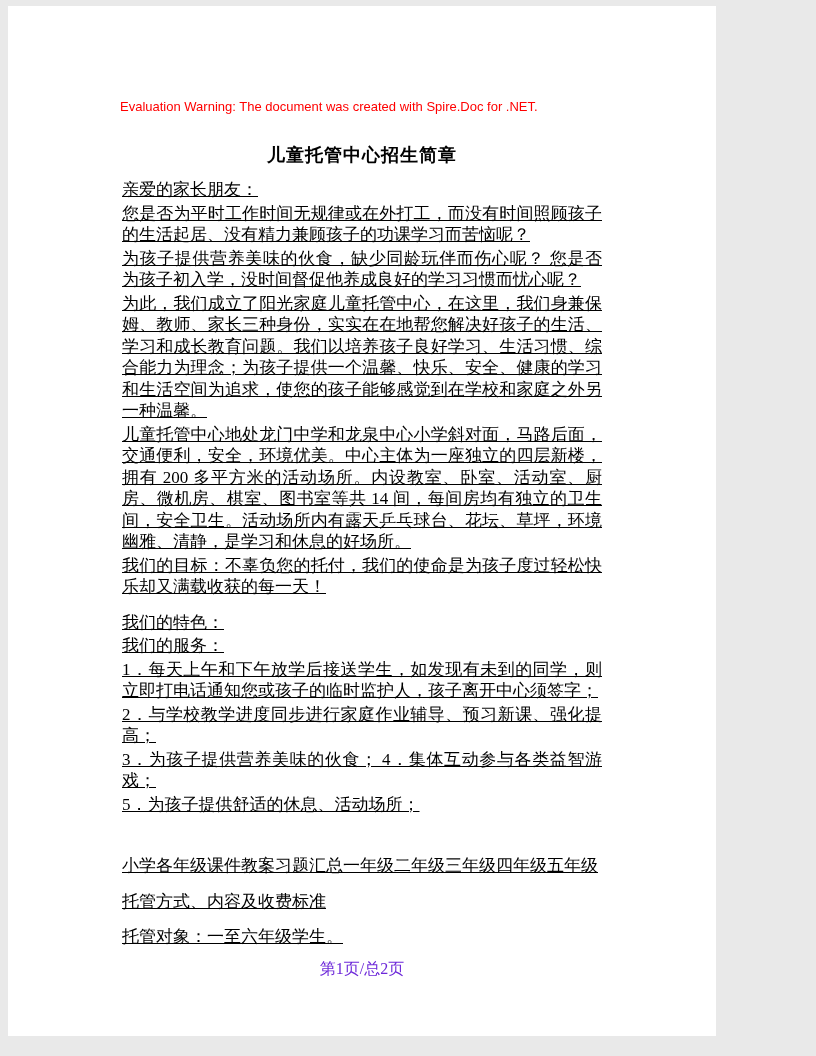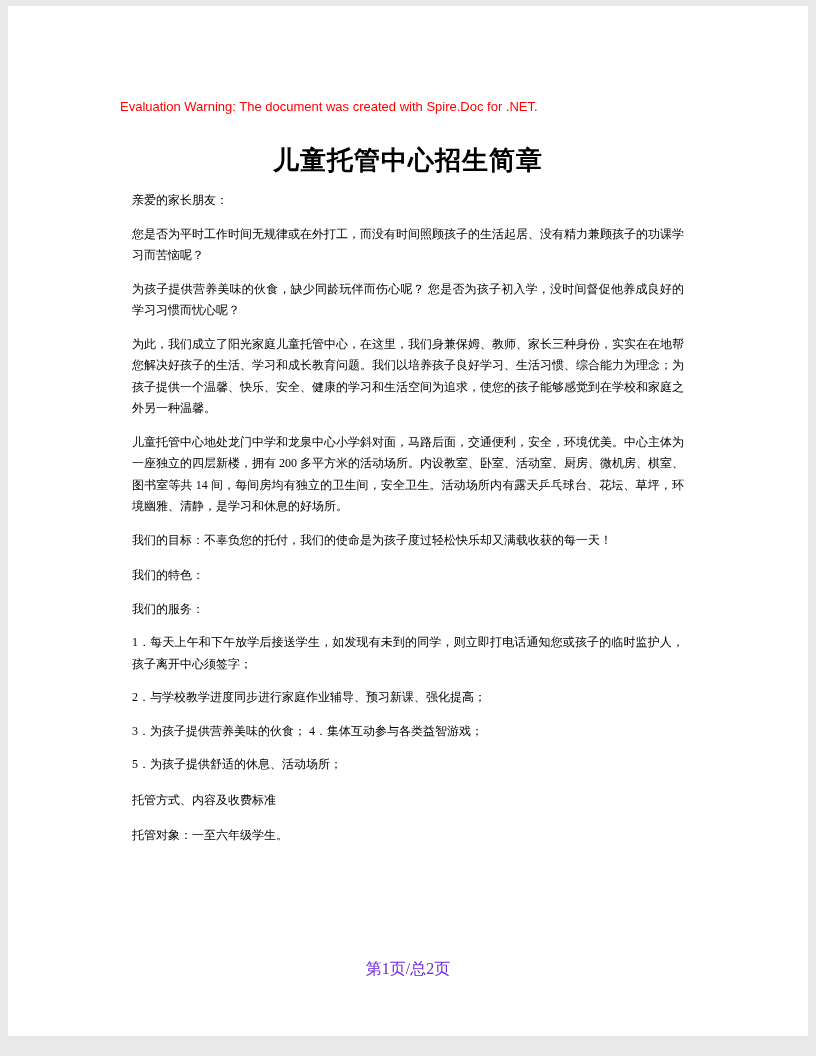--- a/index.html
+++ b/index.html
@@ -10,21 +10,21 @@
   body {
     width: 816px;
     height: 1056px;
     position: relative;
     font-family: "Liberation Serif", "DejaVu Serif", serif;
   }
   .page {
     position: absolute;
     left: 8px;
     top: 6px;
-    width: 800px;
+    width: 708px;
     height: 1030px;
     background: #ffffff;
     box-sizing: border-box;
     overflow: hidden;
   }
   .content {
     position: absolute;
     left: 112px;
     right: 112px;
     top: 0;
@@ -32,32 +32,33 @@
   .warning {
     margin-top: 93px;
     color: #ff0000;
     font-family: "Liberation Sans", "DejaVu Sans", sans-serif;
     font-size: 13px;
     line-height: 16px;
   }
   .title {
     margin: 28px 0 12px 0;
     text-align: center;
-    font-size: 26px;
+    font-size: 18px;
     font-weight: 600;
     color: #000000;
     letter-spacing: 1px;
   }
   .para {
-    margin: 12px;
+    margin: 2px;
     color: #000000;
-    font-size: 12px;
+    font-size: 17px;
     line-height: 21.5px;
     text-align: justify;
     word-break: break-all;
+    text-decoration: underline;
   }
   .gap-1 { margin-top: 14px; }   
   .gap-3 { margin-top: 40px; }   
   .gap-5 { margin-top: 82px; }   
   .footer {
     position: absolute;
     left: 0;
     width: 100%;
     bottom: 56px;
     text-align: center;
@@ -82,20 +83,21 @@
     <p class="para">儿童托管中心地处龙门中学和龙泉中心小学斜对面，马路后面，交通便利，安全，环境优美。中心主体为一座独立的四层新楼，拥有 200 多平方米的活动场所。内设教室、卧室、活动室、厨房、微机房、棋室、图书室等共 14 间，每间房均有独立的卫生间，安全卫生。活动场所内有露天乒乓球台、花坛、草坪，环境幽雅、清静，是学习和休息的好场所。</p>
     <p class="para">我们的目标：不辜负您的托付，我们的使命是为孩子度过轻松快乐却又满载收获的每一天！</p>
 
     <p class="para gap-1">我们的特色：</p>
     <p class="para">我们的服务：</p>
     <p class="para">1．每天上午和下午放学后接送学生，如发现有未到的同学，则立即打电话通知您或孩子的临时监护人，孩子离开中心须签字；</p>
     <p class="para">2．与学校教学进度同步进行家庭作业辅导、预习新课、强化提高；</p>
     <p class="para">3．为孩子提供营养美味的伙食； 4．集体互动参与各类益智游戏；</p>
     <p class="para">5．为孩子提供舒适的休息、活动场所；</p>
 
+    <p class="para gap-3">小学各年级课件教案习题汇总一年级二年级三年级四年级五年级</p>
 
 
 
     <p class="para gap-1">托管方式、内容及收费标准</p>
 
     <p class="para gap-1">托管对象：一至六年级学生。</p>
 
   </div>
 
   <div class="footer">第1页/总2页</div>

